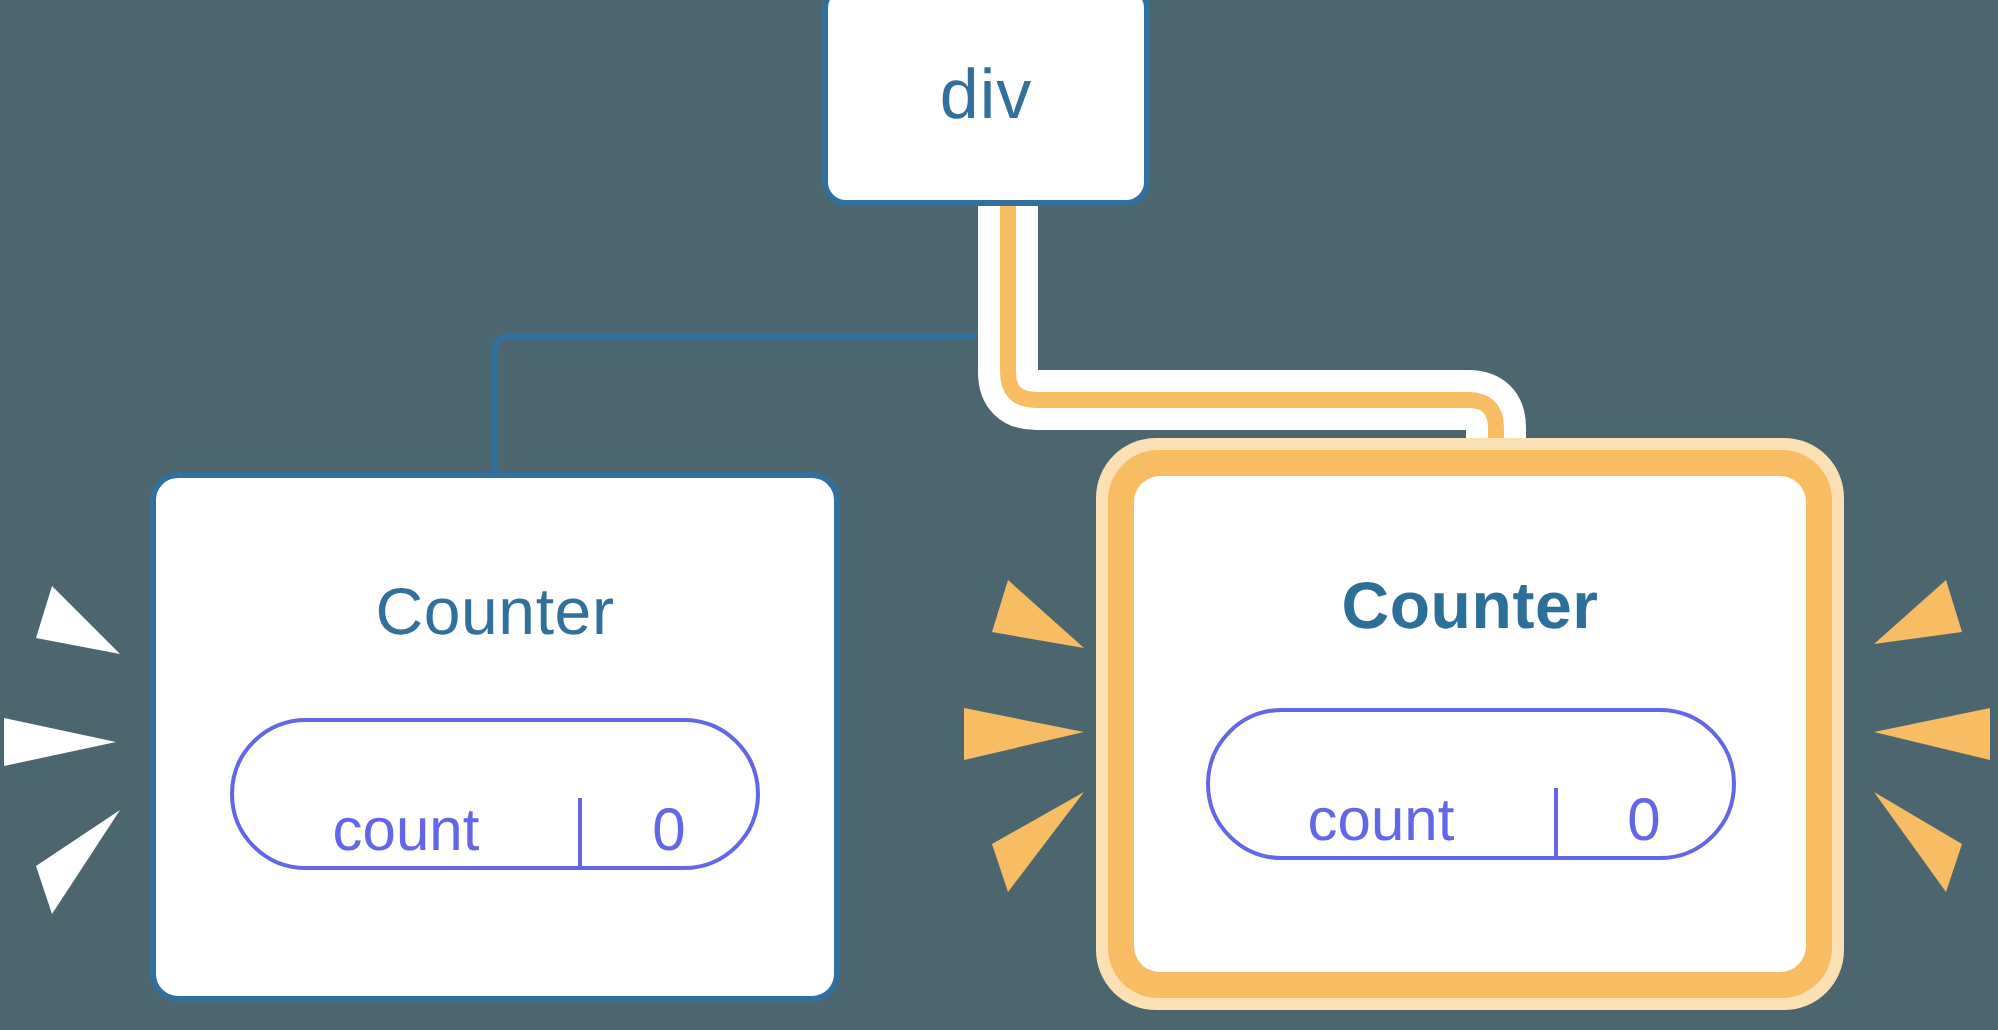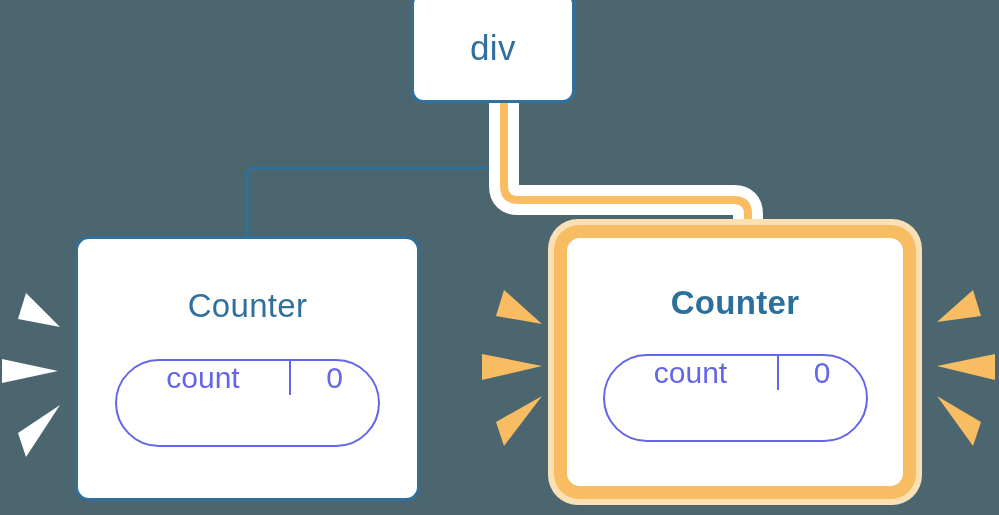--- a/index.html
+++ b/index.html
@@ -109,24 +109,24 @@
     color: #2c6f9b;
     font-weight: 700;
     margin-top: 46px;
     letter-spacing: .3px;
   }
 
   
   .pill {
     position: relative;
     display: flex;
-    align-items: flex-start;
+    align-items: flex-end;
     border: 2px solid #6366e8;
     border-radius: 999px;
-    height: 88px;
+    height: 76px;
     box-sizing: border-box;
     background: transparent;
   }
   .node-counter .pill { margin-top: 34px; width: 265px; }
   .node-counter-hl .pill { margin-top: 32px; width: 265px; }
   .pill-key, .pill-val {
     display: flex;
     align-items: center;
     justify-content: center;
     color: #6366e8;

